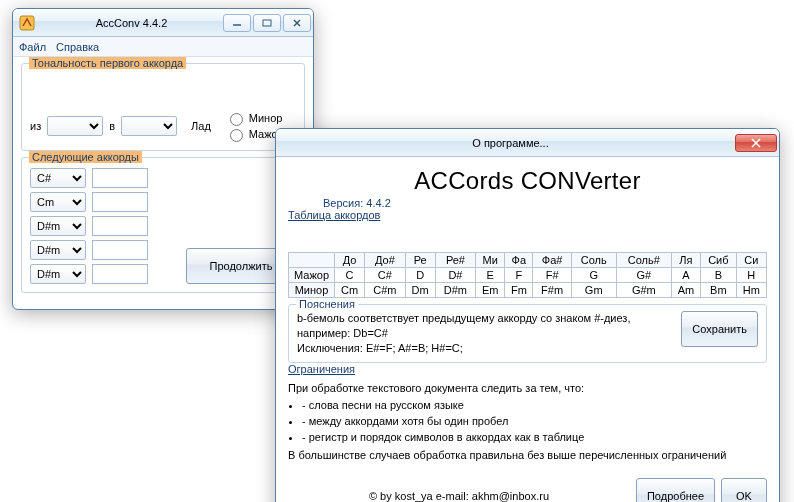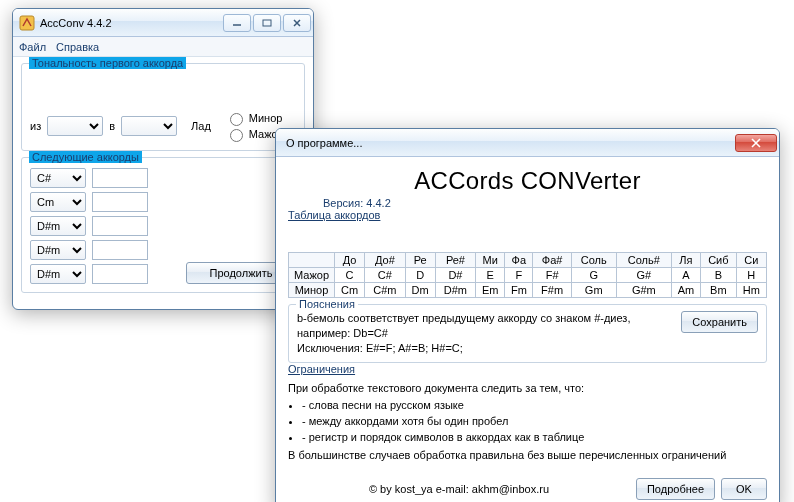--- a/index.html
+++ b/index.html
@@ -1,41 +1,41 @@
 <!DOCTYPE html>
 <html><head>
 <meta charset="utf-8">
 <style>
 * { box-sizing: border-box; font-family: "Segoe UI", Tahoma, sans-serif; font-size: 11px; }
 body { margin: 0; width: 794px; height: 502px; background: #fff; position: relative; overflow: hidden; }
 
 .window { position: absolute; background: #fff; border: 1px solid #5a7ea3; border-radius: 6px; box-shadow: 0 4px 20px rgba(0,0,0,0.3); overflow: hidden; }
 .titlebar { height: 28px; background: linear-gradient(#fdfefe, #e8f1fa 45%, #d5e5f5 46%, #eaf3fb); border-bottom: 1px solid #b0c4de; display: flex; align-items: center; padding: 0 2px 0 6px; }
 .titlebar .app-icon { width: 16px; height: 16px; margin-right: 5px; }
-.titlebar .title { flex: 1; color: #000; }
+.titlebar .title { flex: 1; color: #000; text-align: center; }
 .winbtns { display: flex; gap: 2px; }
 .winbtn { width: 28px; height: 18px; border: 1px solid #9db8d6; border-radius: 3px; background: linear-gradient(#fafdff,#e4eef9); display: flex; align-items: center; justify-content: center; font-size: 9px; color: #3b5a7a; }
 .winbtn.close { width: 42px; background: linear-gradient(#f3a6a0,#e06b60 45%,#d44b3d 46%,#e88378); color: #fff; border-color: #b83b2f; }
 
 .menubar { height: 20px; background: #f4f7fb; border-bottom: 1px solid #d8e2ec; display: flex; align-items: center; padding: 0 6px; gap: 10px; }
 .menubar span { color: #1a3e6e; }
 
 .body1 { padding: 6px 8px 10px; }
 .group { border: 1px solid #c7d4e2; border-radius: 3px; padding: 10px 8px 8px; margin-bottom: 6px; position: relative; }
-.group > .legend { position: absolute; top: -7px; left: 7px; background: #0ea5e9; padding: 0 3px; color: #1a3e6e; }
+.group > .legend { position: absolute; top: -7px; left: 7px; background: #fdba74; padding: 0 3px; color: #1a3e6e; }
 
 .row1 { display: flex; align-items: center; gap: 6px; margin-top: 36px; }
 .lbl { color: #000; }
 select.combo, .combo { width: 56px; height: 20px; border: 1px solid #a6b8cc; background: linear-gradient(#fff,#eef2f7); border-radius: 2px; padding: 0 2px; }
 input.txt { height: 20px; border: 1px solid #a6b8cc; background: #fff; padding: 0 3px; }
 .radio-col { margin-left: 8px; }
 .radio-col label { display: flex; align-items: center; gap: 3px; }
 
 .chord-rows { display: grid; grid-template-columns: 56px 58px; gap: 4px 6px; }
-button.std { height: 22px; border: 1px solid #8aa0b8; border-radius: 3px; background: linear-gradient(#fdfefe,#e9eff6 45%,#dde7f1 46%,#eef4fa); padding: 0 10px; color: #000; }
+button.std { height: 36px; border: 1px solid #8aa0b8; border-radius: 3px; background: linear-gradient(#fdfefe,#e9eff6 45%,#dde7f1 46%,#eef4fa); padding: 0 10px; color: #000; }
 
 
 .w2 { width: 505px; }
 .body2 { padding: 8px 12px 10px; }
 .body2 h1 { text-align: center; font-size: 24px; font-weight: 400; margin: 2px 0 2px; letter-spacing: 0.3px; }
 .ver { color: #1a3e6e; padding-left: 35px; }
 .subtitle { text-align: center; color: #1a5fd0; font-weight: 600; margin: 4px 0 6px; }
 .section-lbl { color: #1a3e6e; margin: 0 0 2px; text-decoration: underline; }
 table.chords { border-collapse: collapse; width: 100%; margin-top: 31px; }
 table.chords th, table.chords td { border: 1px solid #b7c5d6; text-align: center; padding: 1px 0; font-weight: 400; background: #fff; }

